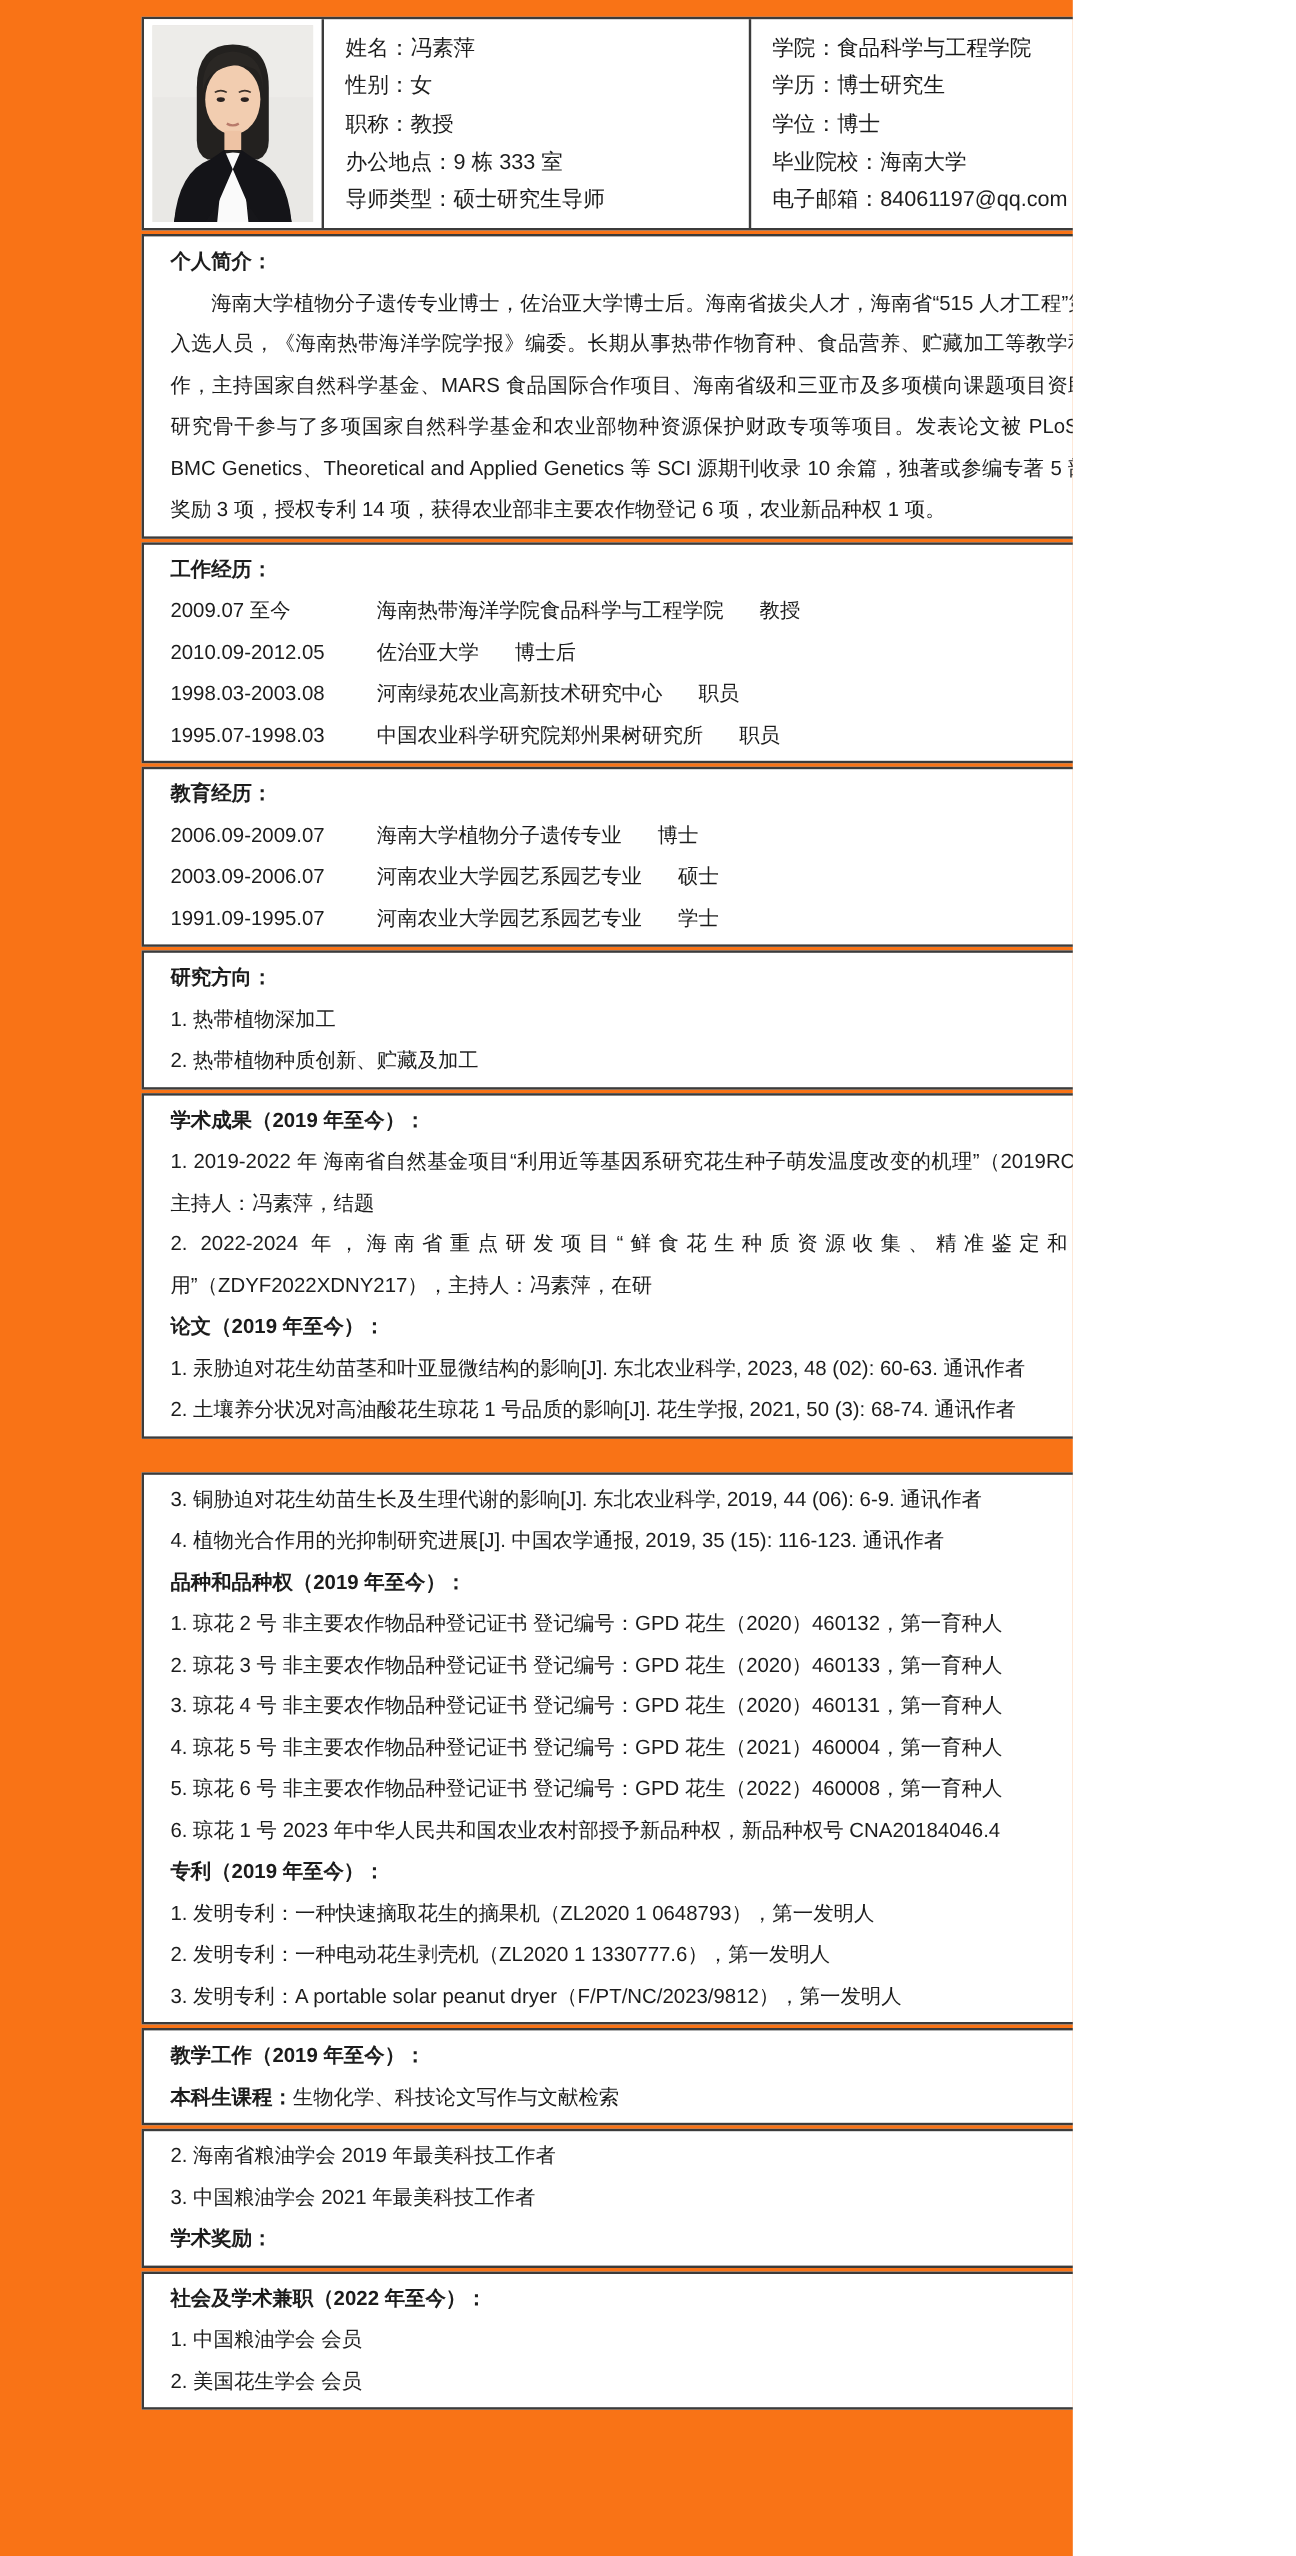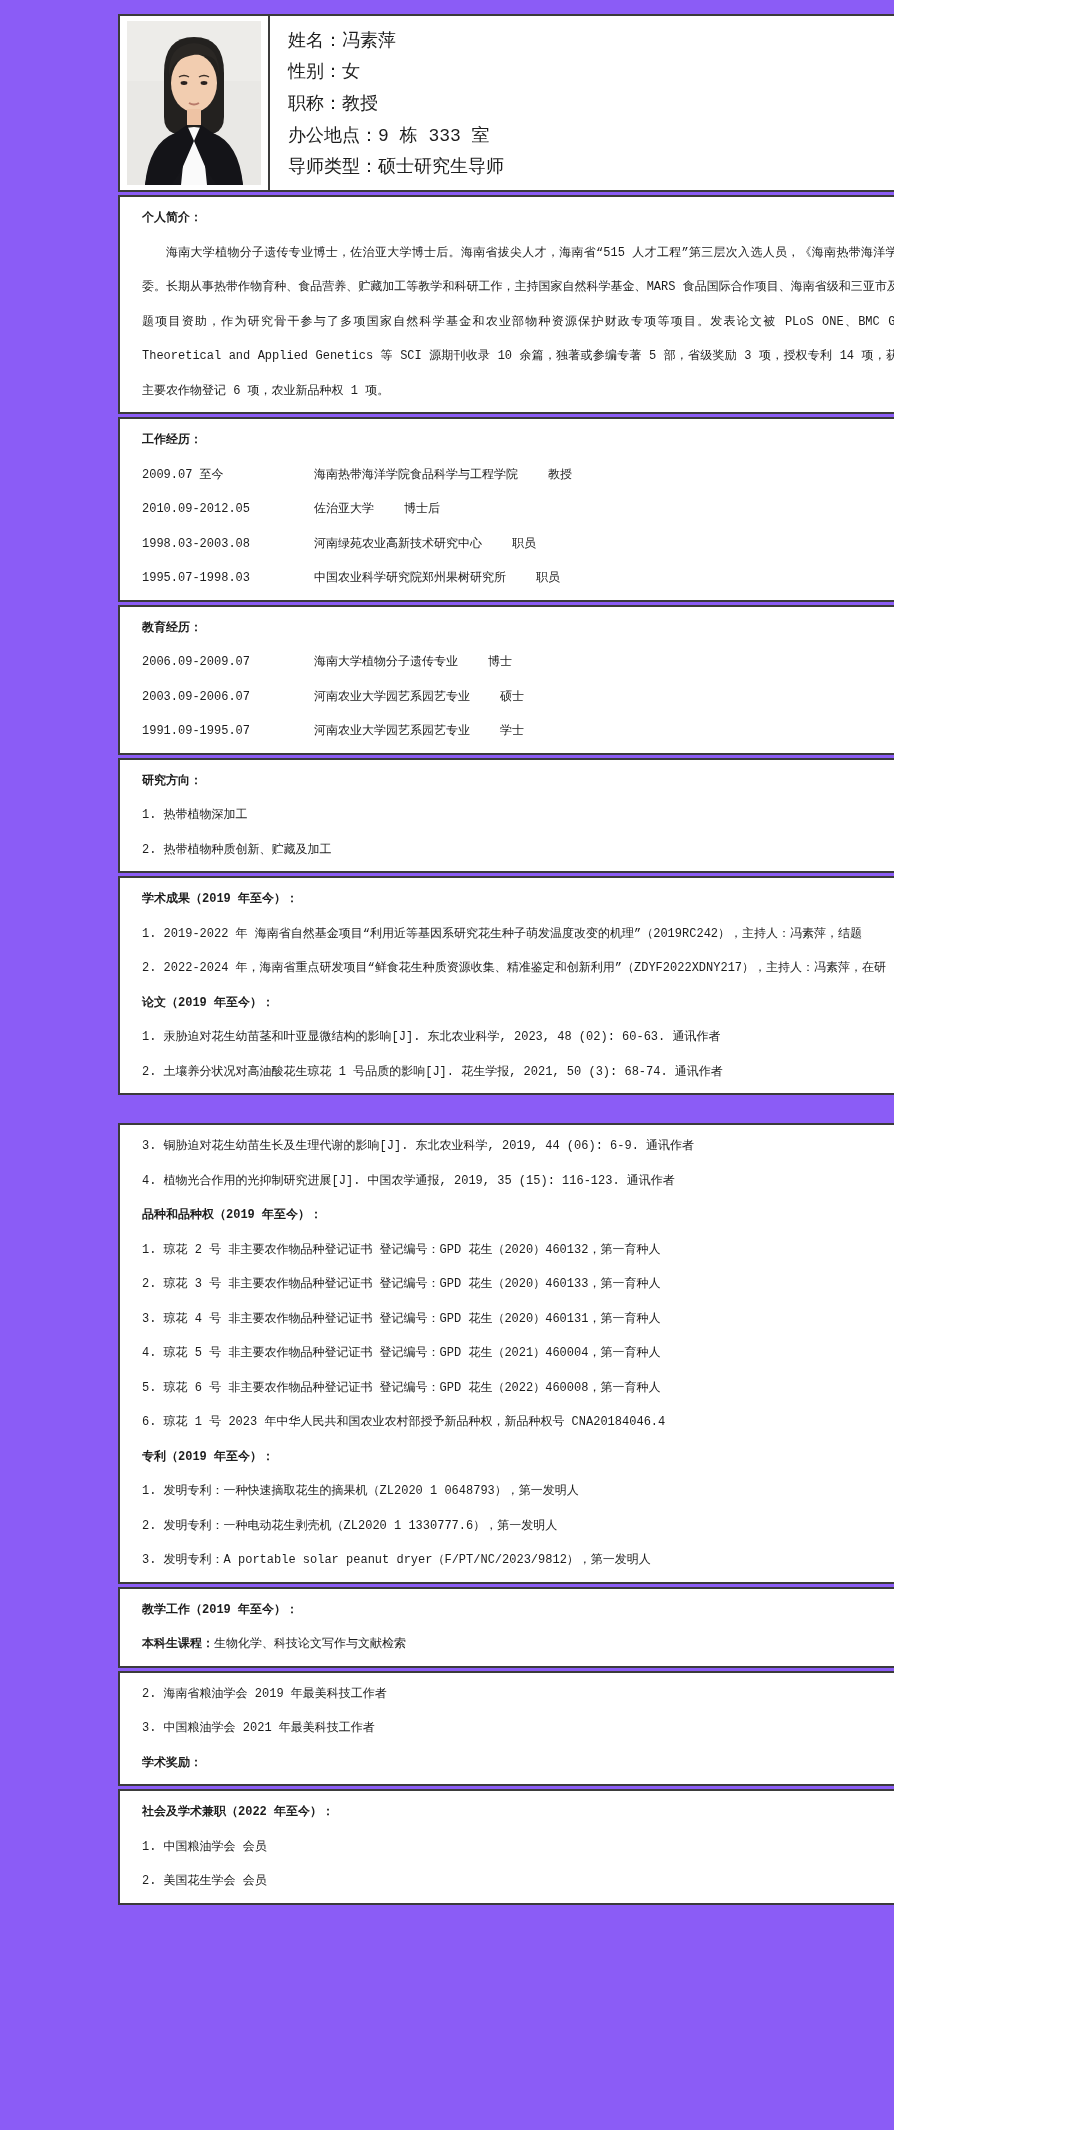--- a/index.html
+++ b/index.html
@@ -1,20 +1,20 @@
 <!DOCTYPE html>
 <html><head>
 <meta charset="utf-8">
 <style>
   html,body{margin:0;padding:0;background:#ffffff;}
   .page{
     position:relative;
     width:894px;height:2130px;
-    background:#8b5cf6;
-    font-family:Liberation Mono, monospace;
+    background:#f97316;
+    font-family:Liberation Sans, sans-serif;
     color:#1c1c1c;
     overflow:hidden;
   }
   .doc{position:absolute;left:118px;top:14px;width:863px;}
 
   
   .header-table{
     display:flex;
     border:2px solid #3b3b3b;
     height:178px;
@@ -37,21 +37,21 @@
     font-size:18px;
   }
   .info-cell.left{border-right:2px solid #3b3b3b;}
   .info-line{white-space:nowrap;}
 
   
   .box{
     border:2px solid #3b3b3b;
     margin-top:3px;
     padding:4px 20px 4px 22px;
-    font-size:12px;
+    font-size:17px;
     background:#fff;
     text-align:justify;
   }
   .box.pb{margin-top:28px;}
   .line{line-height:34.5px;}
   .bt{font-weight:bold;}
   .para{margin:0;text-indent:2em;line-height:34.5px;text-align:justify;}
   .date{display:inline-block;width:172px;}
   .role{margin-left:30px;}
 </style>
@@ -92,20 +92,27 @@
             <path d="M74 104 L67 120 L80 150 L90 164 L116 164 Q110 124 82 110 Z" fill="#141418"></path>
           </svg>
         </div>
       </div>
       <div class="info-cell left">
         <div class="info-line"><span>姓名：</span><span>冯素萍</span></div>
         <div class="info-line"><span>性别：</span><span>女</span></div>
         <div class="info-line"><span>职称：</span><span>教授</span></div>
         <div class="info-line"><span>办公地点：</span><span>9 栋 333 室</span></div>
         <div class="info-line"><span>导师类型：</span><span>硕士研究生导师</span></div>
+      </div>
+      <div class="info-cell">
+        <div class="info-line"><span>学院：</span><span>食品科学与工程学院</span></div>
+        <div class="info-line"><span>学历：</span><span>博士研究生</span></div>
+        <div class="info-line"><span>学位：</span><span>博士</span></div>
+        <div class="info-line"><span>毕业院校：</span><span>海南大学</span></div>
+        <div class="info-line"><span>电子邮箱：</span><span>84061197@qq.com</span></div>
       </div>
     </div>
 
     <div class="box">
       <div class="line bt">个人简介：</div>
       <p class="para">海南大学植物分子遗传专业博士，佐治亚大学博士后。海南省拔尖人才，海南省“515 人才工程”第三层次入选人员，《海南热带海洋学院学报》编委。长期从事热带作物育种、食品营养、贮藏加工等教学和科研工作，主持国家自然科学基金、MARS 食品国际合作项目、海南省级和三亚市及多项横向课题项目资助，作为研究骨干参与了多项国家自然科学基金和农业部物种资源保护财政专项等项目。发表论文被 PLoS ONE、BMC Genetics、Theoretical and Applied Genetics 等 SCI 源期刊收录 10 余篇，独著或参编专著 5 部，省级奖励 3 项，授权专利 14 项，获得农业部非主要农作物登记 6 项，农业新品种权 1 项。</p>
     </div>
 
     <div class="box">
       <div class="line bt">工作经历：</div>

